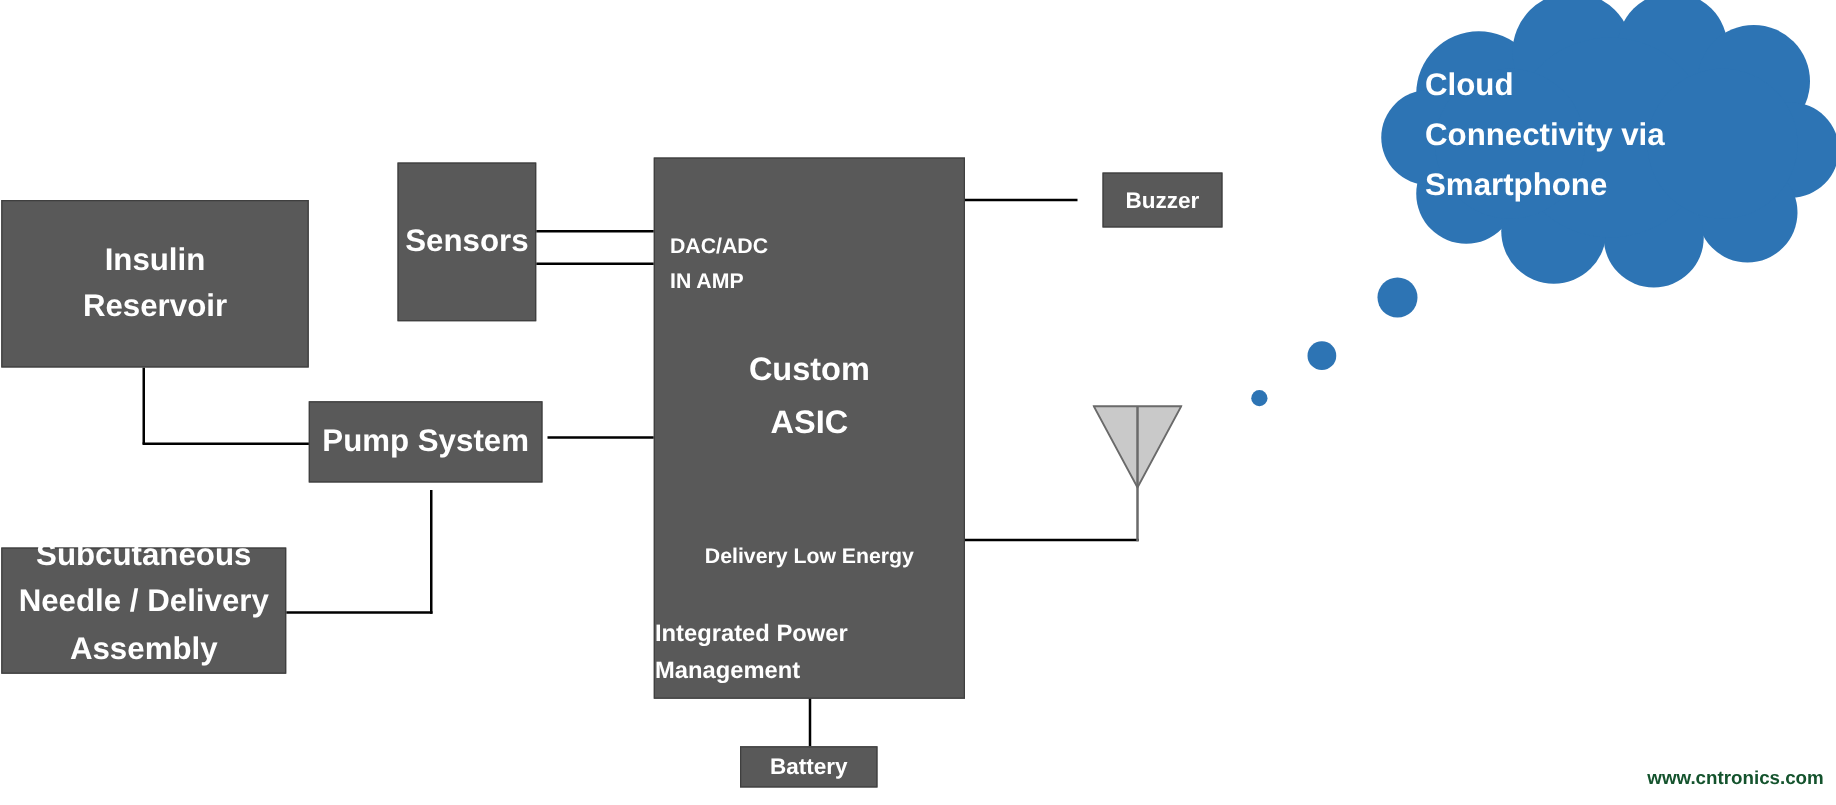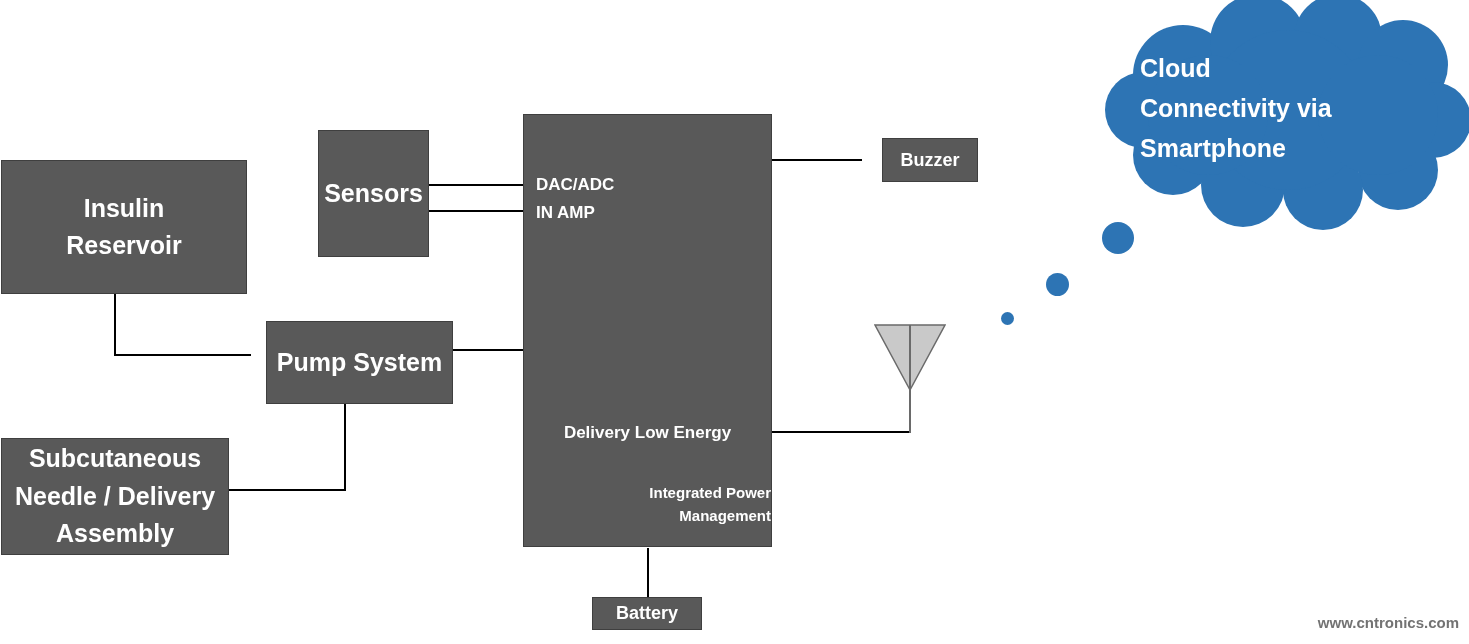--- a/index.html
+++ b/index.html
@@ -31,41 +31,41 @@
     height: 2px;
     background: #000000;
   }
   .v-line {
     position: absolute;
     width: 2px;
     background: #000000;
   }
   #insulin-box   { left: 1px;   top: 160px; width: 246px; height: 134px; }
   #sensors-box   { left: 318px; top: 130px; width: 111px; height: 127px; }
-  #pump-box      { left: 266px; top: 321px; width: 187px; height: 83px; }
-  #needle-box    { left: 1px;   top: 438px; width: 228px; height: 117px; }
+  #pump-box      { left: 247px; top: 321px; width: 187px; height: 65px; }
+  #needle-box    { left: 1px;   top: 438px; width: 228px; height: 101px; align-items: flex-end; }
   #buzzer-box    { left: 862px; top: 138px; width: 96px;  height: 44px; font-size: 18px; margin-left: 20px; }
   #battery-box   { left: 592px; top: 597px; width: 110px; height: 33px; font-size: 18px; text-align: right; }
 
   #asic-box {
     position: absolute;
-    left: 523px; top: 114px; width: 249px; height: 433px;
+    left: 523px; top: 126px; width: 249px; height: 433px;
     background: #595959;
     border: 1px solid #3f3f3f;
     color: #ffffff;
     font-weight: bold;
     box-sizing: border-box;
     padding-left: 36px;
   }
   #asic-box .asic-text { position: absolute; white-space: pre-line; }
   #asic-dacadc  { left: 12px; top: 60px;  font-size: 17px; }
   #asic-inamp   { left: 12px; top: 88px;  font-size: 17px; text-align: right; }
   #asic-title   { left: 0; top: 148px; width: 100%; text-align: center; font-size: 26px; line-height: 1.6; }
   #asic-ble     { left: 0; top: 308px; width: 100%; text-align: center; font-size: 17px; }
-  #asic-power   { left: 0; top: 366px; width: 100%; text-align: right; font-size: 15px; line-height: 1.55; }
+  #asic-power   { left: 0; top: 366px; width: 100%; text-align: left; font-size: 19px; line-height: 1.55; }
 
   #antenna-svg { position: absolute; left: 874px; top: 324px; }
 
   #cloud-svg { position: absolute; left: 1088px; top: 0px; }
   #cloud-label {
     position: absolute;
     left: 1140px; top: 48px; width: 260px;
     color: #ffffff;
     font-weight: bold;
     font-size: 25px;
@@ -77,21 +77,21 @@
     background: #2d74b4;
     border-radius: 50%;
   }
   #dot-large { left: 1102px; top: 222px; width: 32px; height: 32px; }
   #dot-med   { left: 1046px; top: 273px; width: 23px; height: 23px; }
   #dot-small { left: 1001px; top: 312px; width: 13px; height: 13px; }
 
   #watermark {
     position: absolute;
     right: 10px; top: 614px;
-    color: #737373;
+    color: #14532d;
     font-size: 15px;
     font-weight: bold;
   }
 </style>
 </head>
 <body>
 
 <div id="stage">
 
   <div class="h-line" style="left:429px; top:184px; width:94px;"></div>
@@ -128,20 +128,22 @@
     <span>Buzzer</span>
   </div>
 
   <div class="box" id="battery-box">
     <span>Battery</span>
   </div>
 
   <div id="asic-box">
     <div class="asic-text" id="asic-dacadc">DAC/ADC</div>
     <div class="asic-text" id="asic-inamp">IN AMP</div>
+    <div class="asic-text" id="asic-title">Custom
+ASIC</div>
     <div class="asic-text" id="asic-ble">Delivery Low Energy</div>
     <div class="asic-text" id="asic-power">Integrated Power
 Management</div>
   </div>
 
   <svg id="antenna-svg" width="72" height="112" viewBox="0 0 72 112">
     <polygon points="1,1 71,1 36,66" fill="#c9c9c9" stroke="#6a6a6a" stroke-width="1.5"></polygon>
     <line x1="36" y1="1" x2="36" y2="109" stroke="#6a6a6a" stroke-width="2"></line>
   </svg>
 

